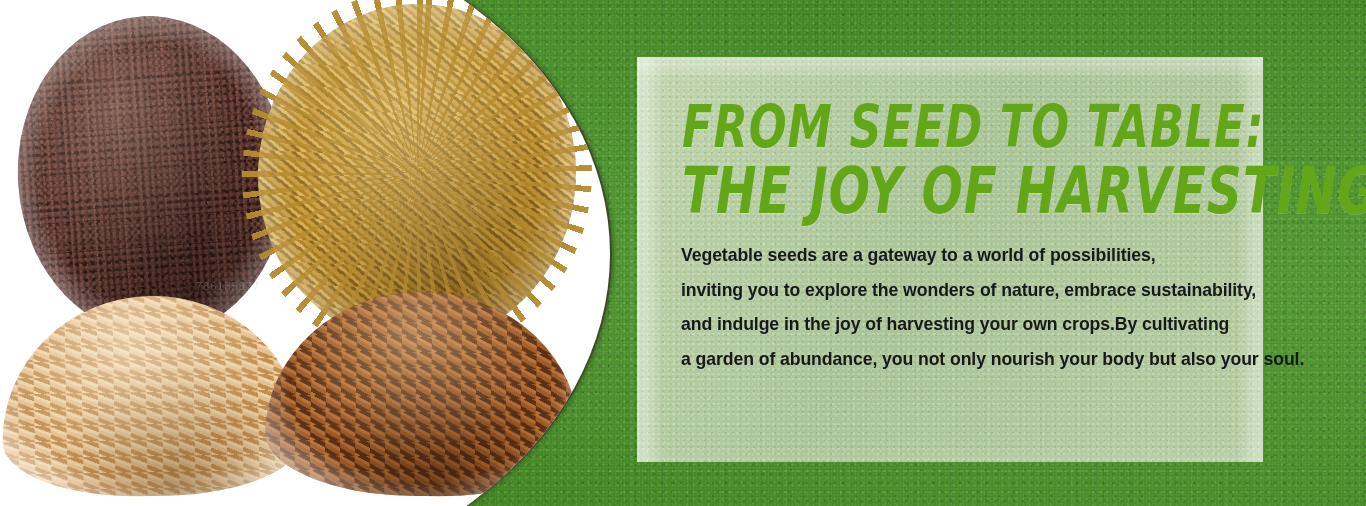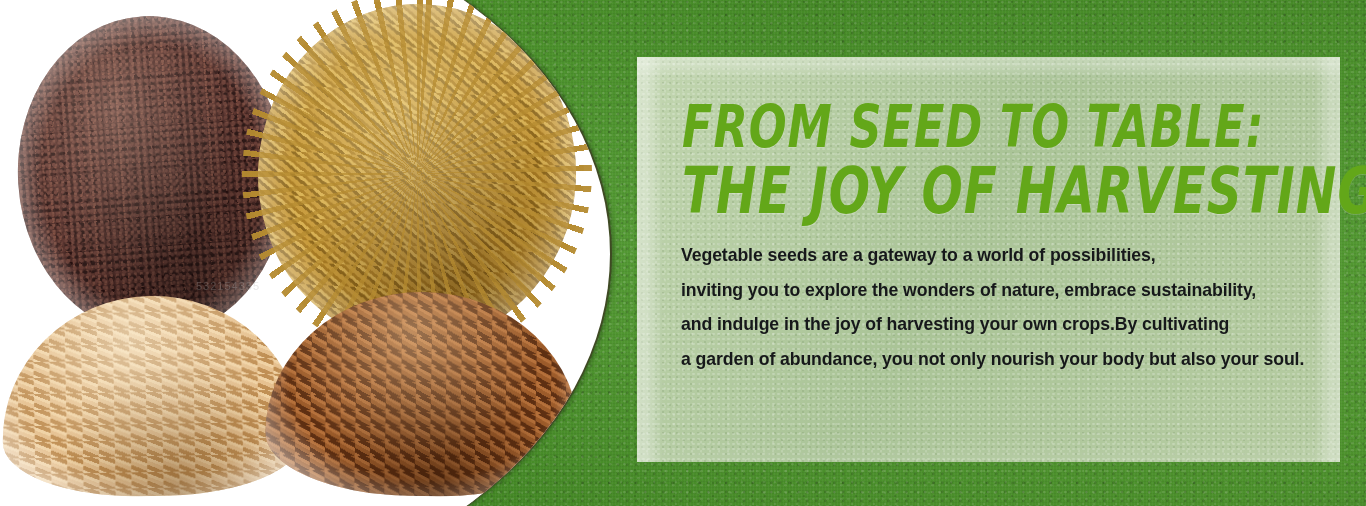--- a/index.html
+++ b/index.html
@@ -210,21 +210,21 @@
     color: rgba(175,175,175,.30);
     white-space: nowrap;
     user-select: none;
   }
 
   
   .text-panel {
     position: absolute;
     left: 637px;
     top: 57px;
-    width: 703px;
+    width: 626px;
     height: 405px;
     background-color: #b0c89c;
     background-image:
       radial-gradient(circle at 30% 40%, rgba(255,255,255,.22) 0 1px, transparent 1.5px),
       radial-gradient(circle at 72% 70%, rgba(90,120,70,.17) 0 1px, transparent 1.5px),
       radial-gradient(circle at 12% 82%, rgba(255,255,255,.16) 0 1px, transparent 1.4px),
       linear-gradient(120deg, #c2d6b0 0%, #aac497 45%, #b6ccA2 100%);
     background-size: 5px 5px, 7px 7px, 9px 9px, 100% 100%;
     box-shadow: inset 0 0 34px rgba(255,255,255,.18);
   }
@@ -309,21 +309,21 @@
       <div class="pile pile-wheat">
         <div class="grains"></div>
         <div class="sheen"></div>
       </div>
 
       <div class="pile pile-brown">
         <div class="grains"></div>
         <div class="sheen"></div>
       </div>
 
-      <div class="watermark">532154335</div>
+      <div class="watermark">786135877</div>
 
     </div>
   </div>
 
   <div class="text-panel">
     <div class="panel-edge"></div>
 
     <div class="headline">
       <span class="h-line1">FROM SEED TO TABLE:</span>
       <span class="h-line2">THE JOY OF HARVESTING</span>

